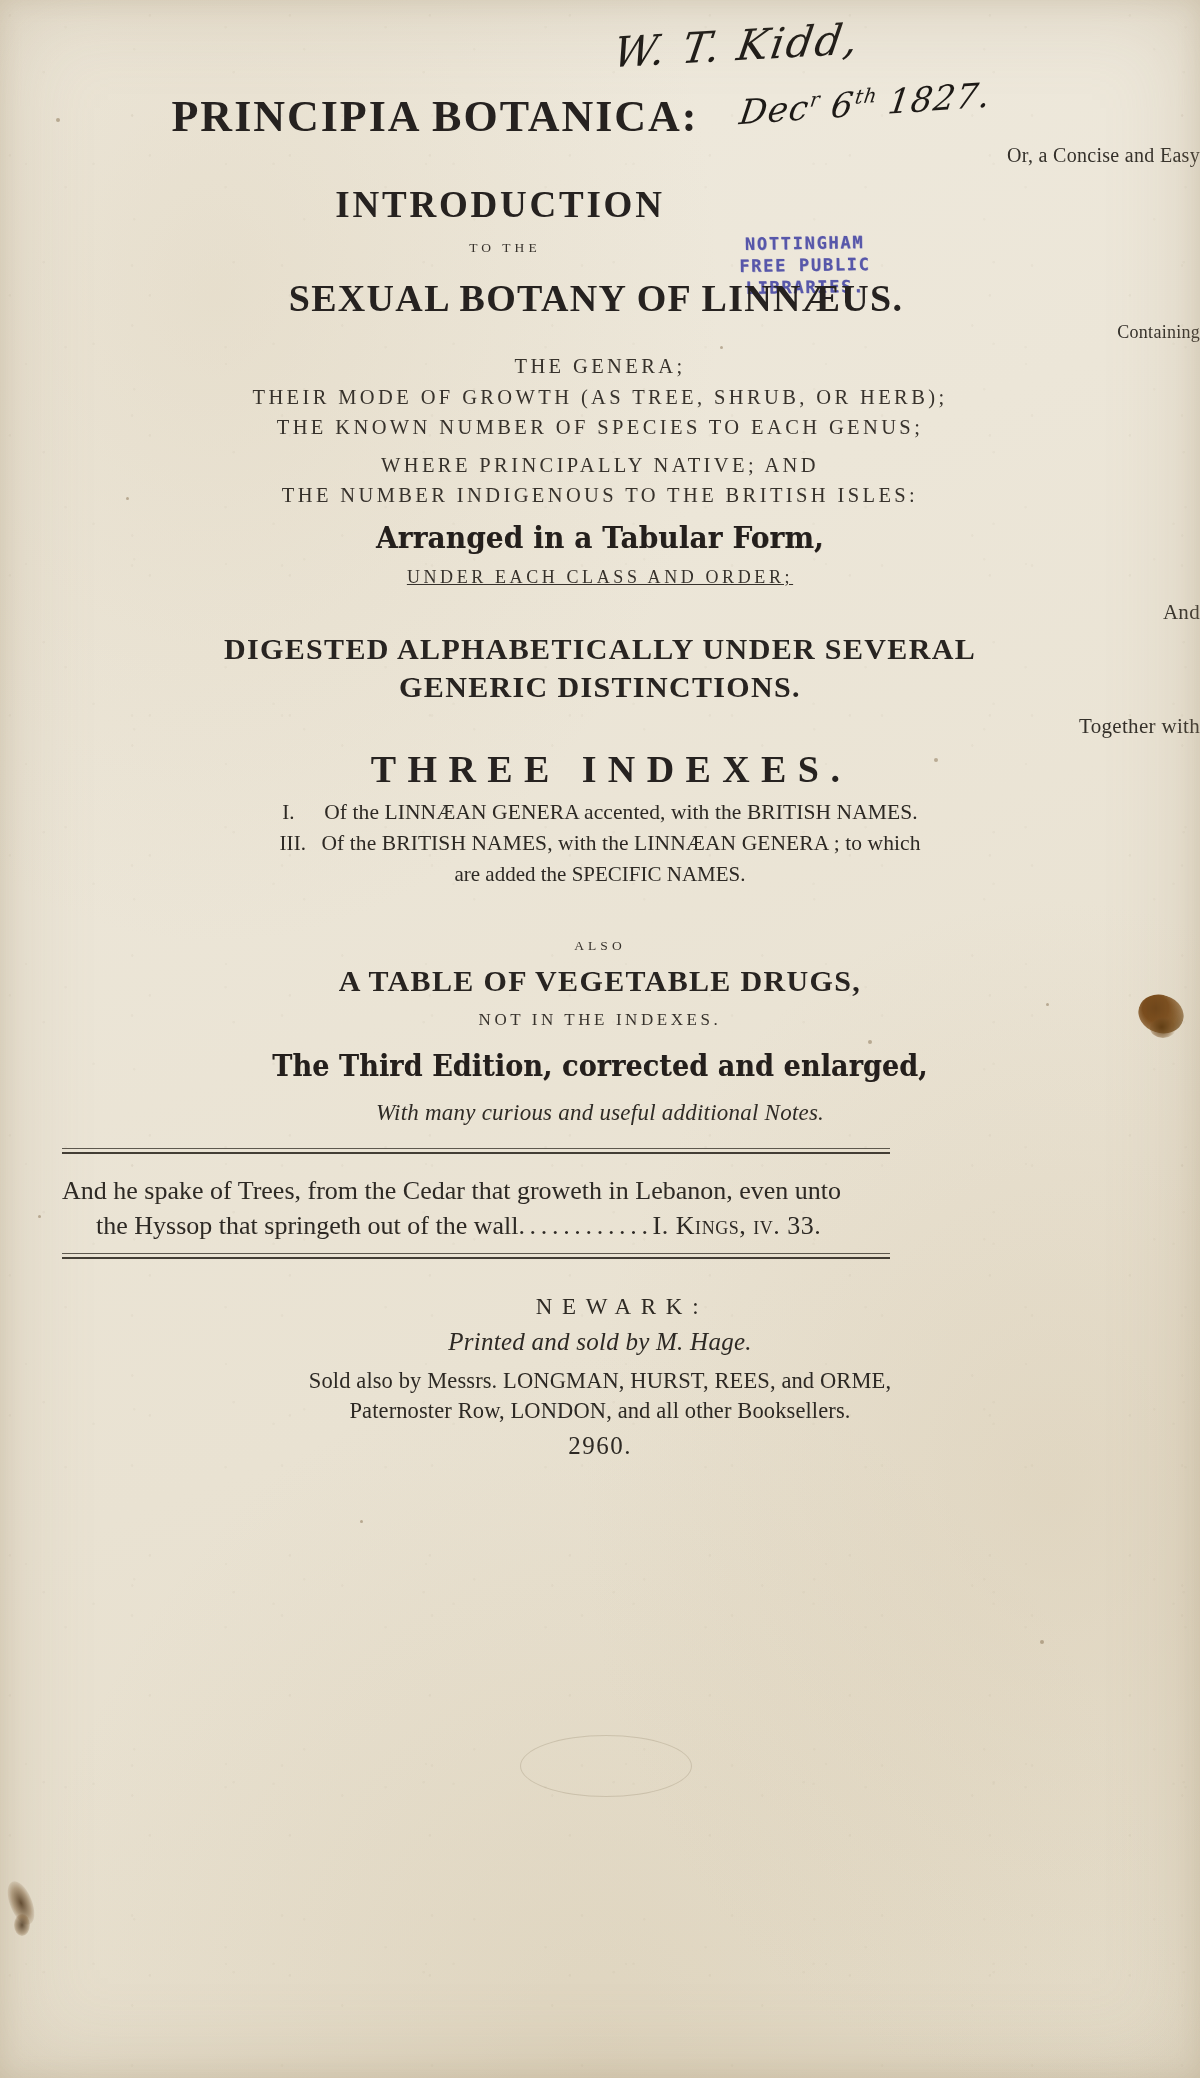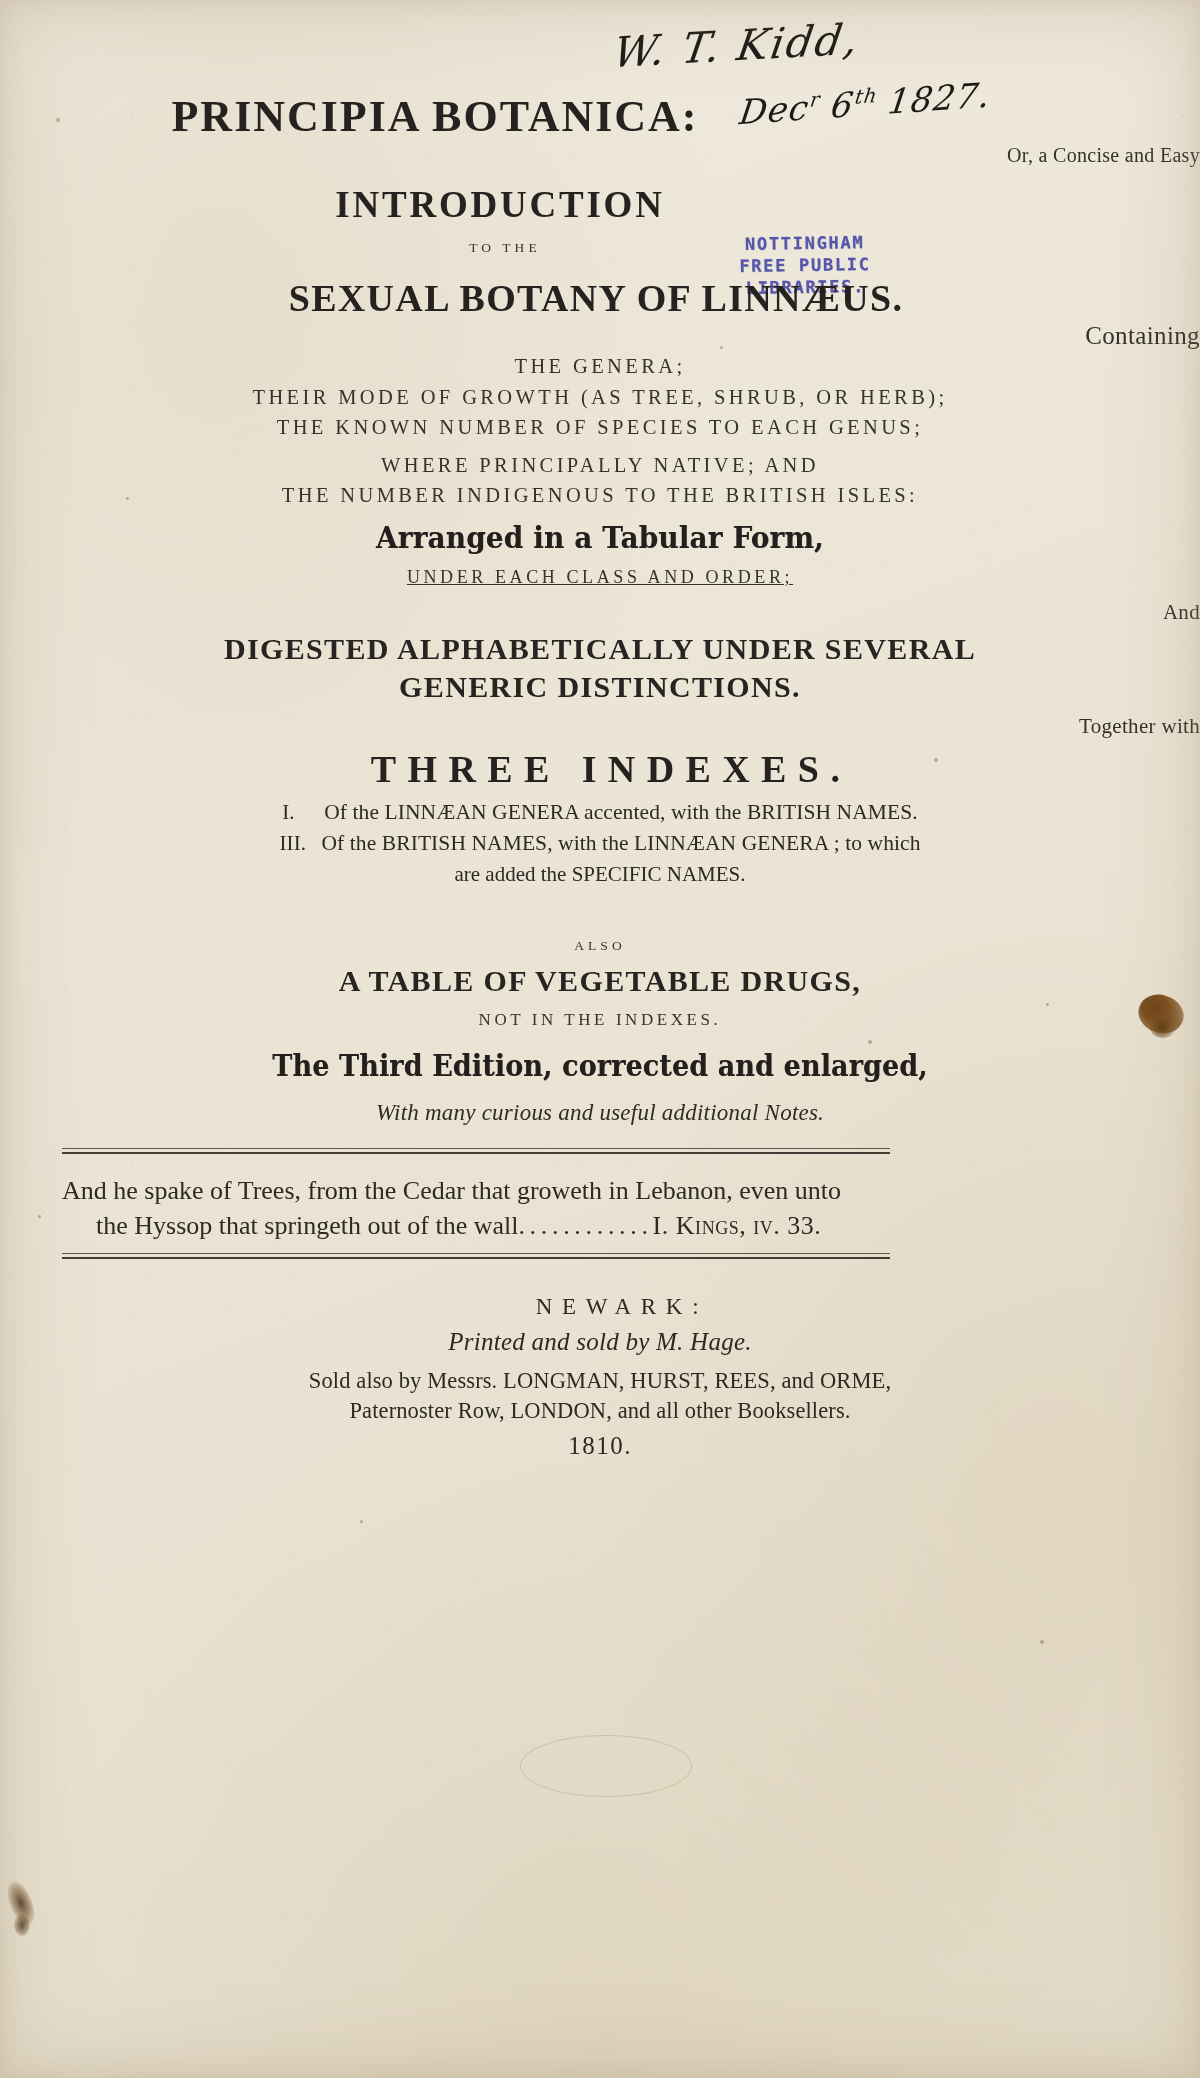--- a/index.html
+++ b/index.html
@@ -319,21 +319,21 @@
   <div class="txt display title-main" style="position:absolute;top:92px;left:0;right:0;padding-right:330px;">PRINCIPIA BOTANICA:</div>
 
   <div class="txt roman-lc" style="position:absolute;top:144px;left:0;right:0;">Or, a Concise and Easy</div>
 
   <div class="txt display title-intro" style="position:absolute;top:184px;left:0;right:0;padding-right:200px;">INTRODUCTION</div>
 
   <div class="txt caps caps-13" style="position:absolute;top:240px;left:0;right:0;padding-right:190px;">TO THE</div>
 
   <div class="txt display title-sexual" style="position:absolute;top:277px;left:0;right:8px;">SEXUAL BOTANY OF LINNÆUS.</div>
 
-  <div class="txt roman-lc" style="position:absolute;top:322px;left:0;right:0;font-size:25px;">Containing</div>
+  <div class="txt roman-lc" style="position:absolute;top:322px;left:0;right:0;font-size:18px;">Containing</div>
 
   <div style="position:absolute;top:355px;left:0;right:0;">
     <div class="txt caps caps-20" style="margin-bottom:7px;">THE GENERA;</div>
     <div class="txt caps caps-20" style="margin-bottom:7px;">THEIR MODE OF GROWTH (AS TREE, SHRUB, OR HERB);</div>
     <div class="txt caps caps-20" style="margin-bottom:14px;">THE KNOWN NUMBER OF SPECIES TO EACH GENUS;</div>
     <div class="txt caps caps-20" style="margin-bottom:7px;">WHERE PRINCIPALLY NATIVE; AND</div>
     <div class="txt caps caps-20">THE NUMBER INDIGENOUS TO THE BRITISH ISLES:</div>
   </div>
 
   <div class="txt fraktur" style="position:absolute;top:521px;left:0;right:0;">Arranged in a Tabular Form,</div>
@@ -389,21 +389,21 @@
   </div>
 
   <div class="txt newark" style="position:absolute;top:1294px;left:0;right:0;margin-left:44px;">NEWARK:</div>
 
   <div class="txt imprint-italic" style="position:absolute;top:1328px;left:0;right:0;">Printed and sold by M. Hage.</div>
 
   <div class="txt imprint-line" style="position:absolute;top:1368px;left:0;right:0;">Sold also by Messrs. LONGMAN, HURST, REES, and ORME,</div>
 
   <div class="txt imprint-line" style="position:absolute;top:1398px;left:0;right:0;">Paternoster Row, LONDON, and all other Booksellers.</div>
 
-  <div class="txt imprint-year" style="position:absolute;top:1432px;left:0;right:0;">1810.</div>
+  <div class="txt imprint-year" style="position:absolute;top:1432px;left:0;right:0;">2960.</div>
 
   <div class="fox" id="fox-main"></div>
   <div class="fox" id="fox-main2"></div>
   <div class="fox" id="fox-left"></div>
   <div class="fox" id="fox-left2"></div>
 
   <div class="speck" style="top:118px;left:56px;width:4px;height:4px;"></div>
   <div class="speck" style="top:346px;left:720px;width:3px;height:3px;"></div>
   <div class="speck" style="top:497px;left:126px;width:3px;height:3px;"></div>
   <div class="speck" style="top:758px;left:934px;width:4px;height:4px;"></div>

